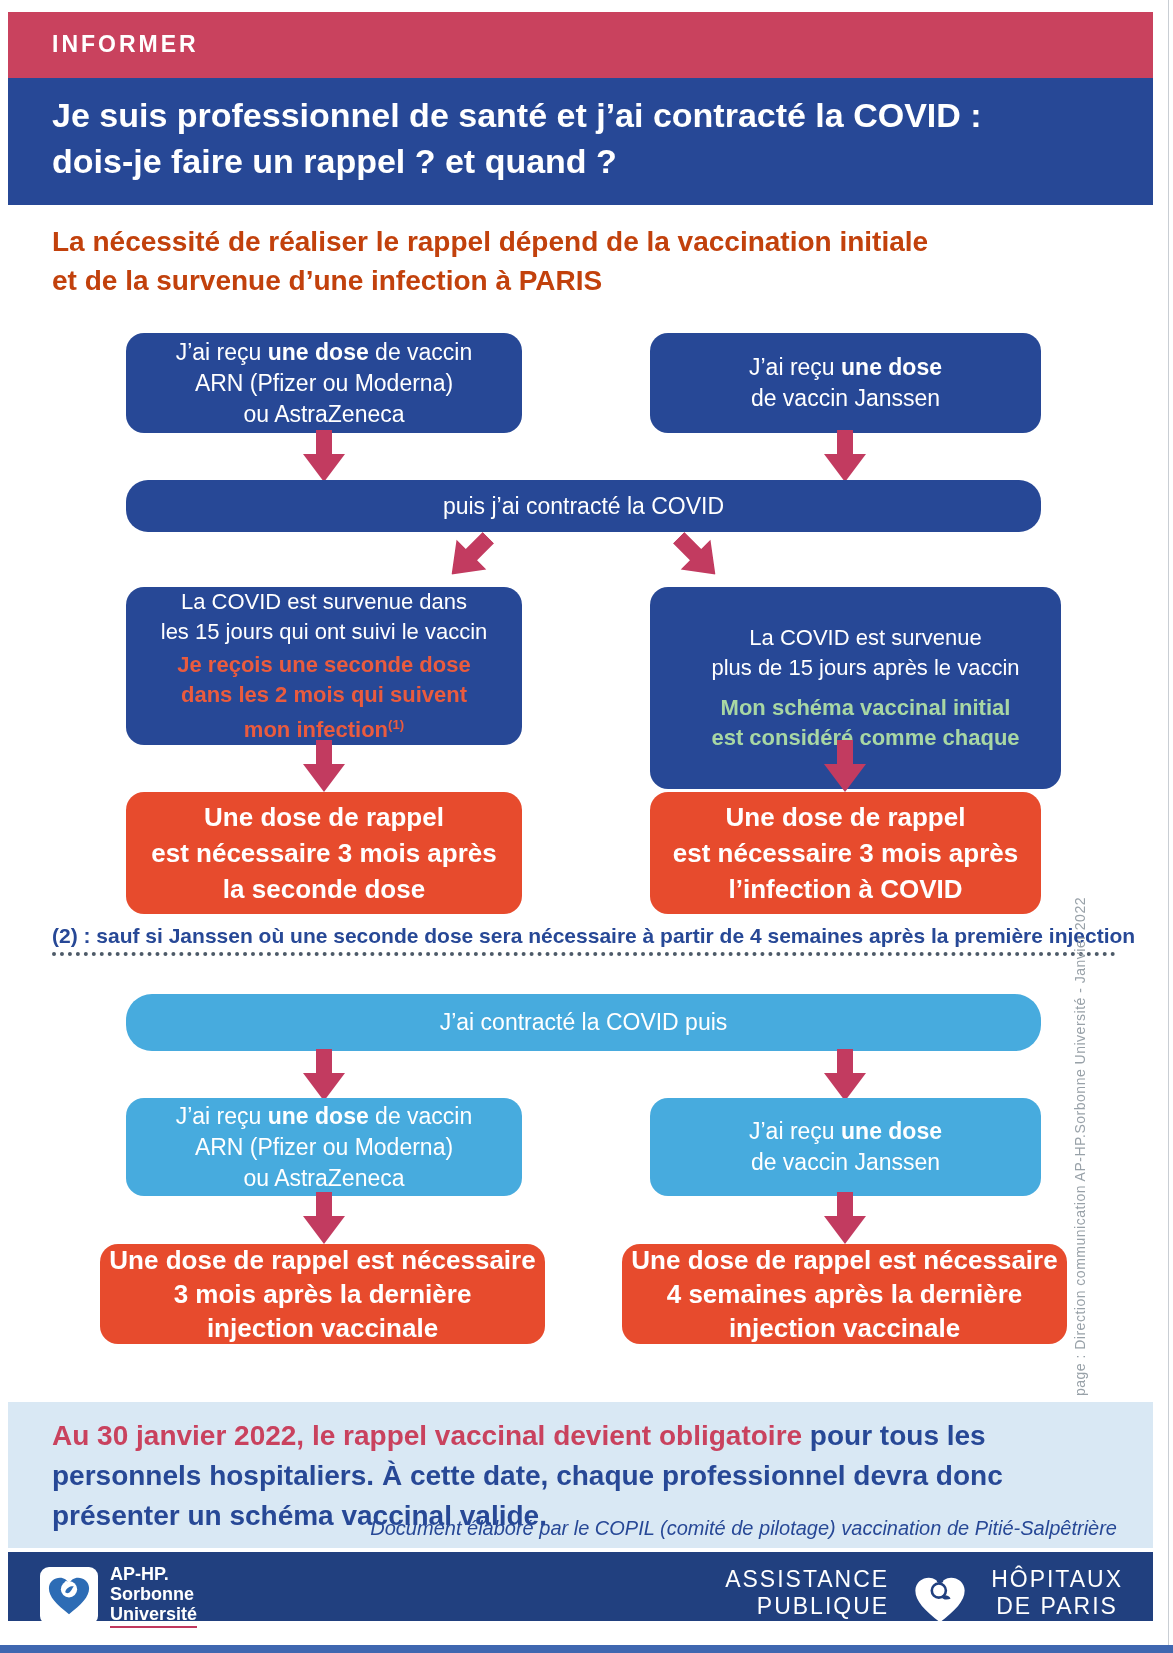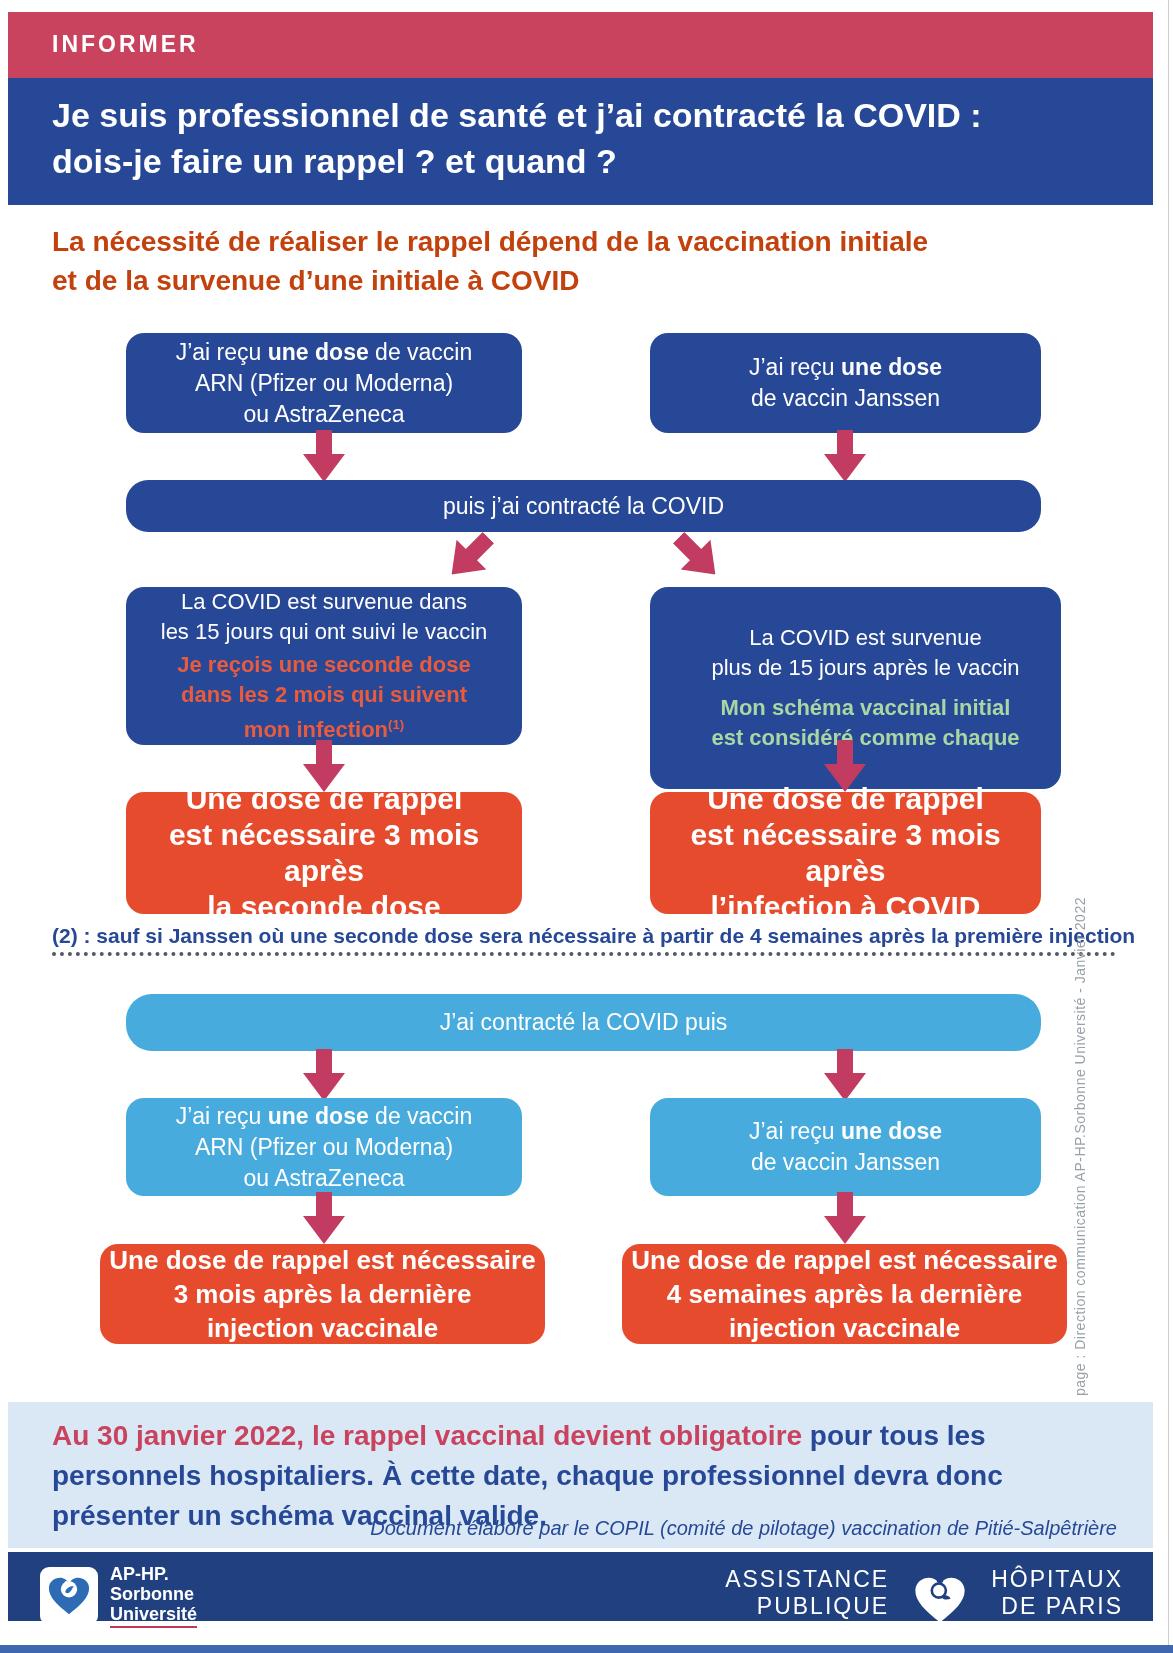--- a/index.html
+++ b/index.html
@@ -18,21 +18,21 @@
   .fbox{position:absolute;border-radius:18px;display:flex;flex-direction:column;
         justify-content:center;align-items:center;text-align:center;color:#ffffff;}
   .blue{background:#274896;}
   .sky{background:#47abde;}
   .redbox{background:#e74b2d;}
   .t23{font-size:23px;line-height:31px;}
   .t22{font-size:22px;line-height:30px;}
   .bold{font-weight:700;}
   .red-text{color:#ea5b3e;font-weight:700;}
   .green-text{color:#a8d7a4;font-weight:700;}
-  .rappel{font-size:30px;font-weight:700;line-height:36px;}
+  .rappel{font-size:26px;font-weight:700;line-height:36px;}
   .gap8{height:10px;}
   sup{font-size:60%;}
 
   .widebar{position:absolute;left:126px;width:915px;display:flex;align-items:center;
            justify-content:center;color:#fff;font-size:23px;}
   .bar1{top:480px;height:52px;background:#274896;border-radius:22px;align-items:center;}
   .bar2{top:994px;height:57px;background:#47abde;border-radius:26px;}
 
   
   .arr{position:absolute;width:46px;height:52px;}
@@ -53,21 +53,21 @@
 
   
   .footer{position:absolute;left:8px;top:1552px;width:1145px;height:69px;background:#21407f;}
   .logo-left{position:absolute;left:32px;top:12px;display:flex;gap:12px;align-items:center;}
   .logo-sq{width:58px;height:58px;background:#ffffff;border-radius:9px;display:flex;
            align-items:center;justify-content:center;}
   .logo-left-text{color:#ffffff;font-size:18px;font-weight:700;line-height:20px;}
   .uline-red{display:inline-block;border-bottom:2px solid #c0385e;padding-bottom:2px;}
   .logo-right{position:absolute;right:30px;top:14px;display:flex;align-items:center;gap:24px;color:#ffffff;}
   .lr-col{font-size:23px;letter-spacing:2px;line-height:27px;font-weight:400;}
-  .lr-right{text-align:right;}
+  .lr-right{text-align:center;}
   .lr-left{text-align:right;}
   .uline-w{display:inline-block;border-bottom:1px solid #ffffff;padding-bottom:17px;}
   .bottom-strip{position:absolute;left:0;top:1645px;width:1173px;height:8px;background:#3f67b0;}
 </style>
 </head>
 <body>
 
 <div class="page">
   <div class="edge-line"></div>
 
@@ -75,21 +75,21 @@
     <span class="tag-label">INFORMER</span>
   </div>
   <div class="header">
     <div class="title">
       <div>Je suis professionnel de santé et j’ai contracté la COVID :</div>
       <div>dois-je faire un rappel ? et quand ?</div>
     </div>
   </div>
   <div class="subtitle">
     <div>La nécessité de réaliser le rappel dépend de la vaccination initiale</div>
-    <div>et de la survenue d’une initiale à COVID</div>
+    <div>et de la survenue d’une infection à PARIS</div>
   </div>
 
   <div class="fbox blue t23" style="left:126px;top:333px;width:396px;height:100px;">
     <div><span>J’ai reçu </span><span class="bold">une dose</span><span> de vaccin</span></div>
     <div>ARN (Pfizer ou Moderna)</div>
     <div>ou AstraZeneca</div>
   </div>
   <div class="fbox blue t23" style="left:650px;top:333px;width:391px;height:100px;">
     <div><span>J’ai reçu </span><span class="bold">une dose</span></div>
     <div>de vaccin Janssen</div>

